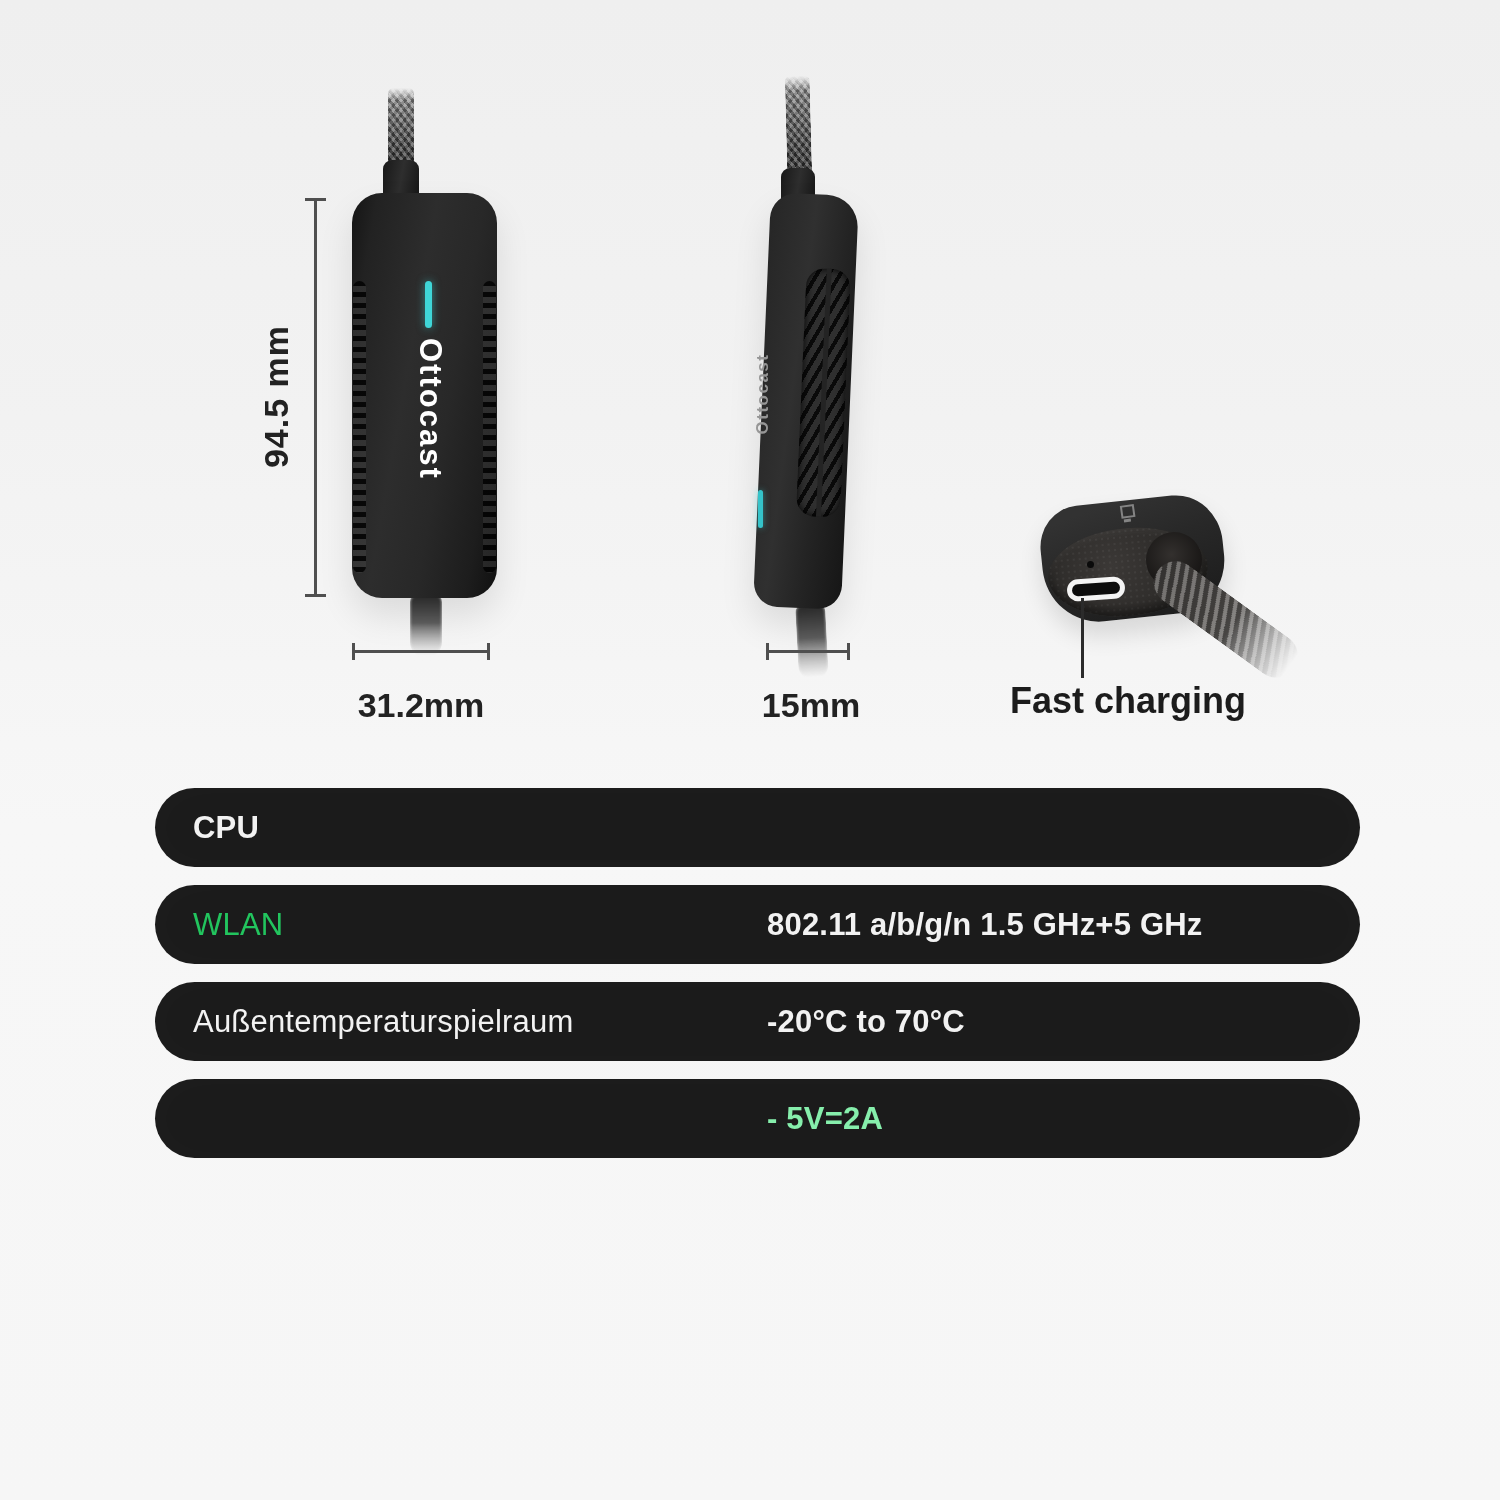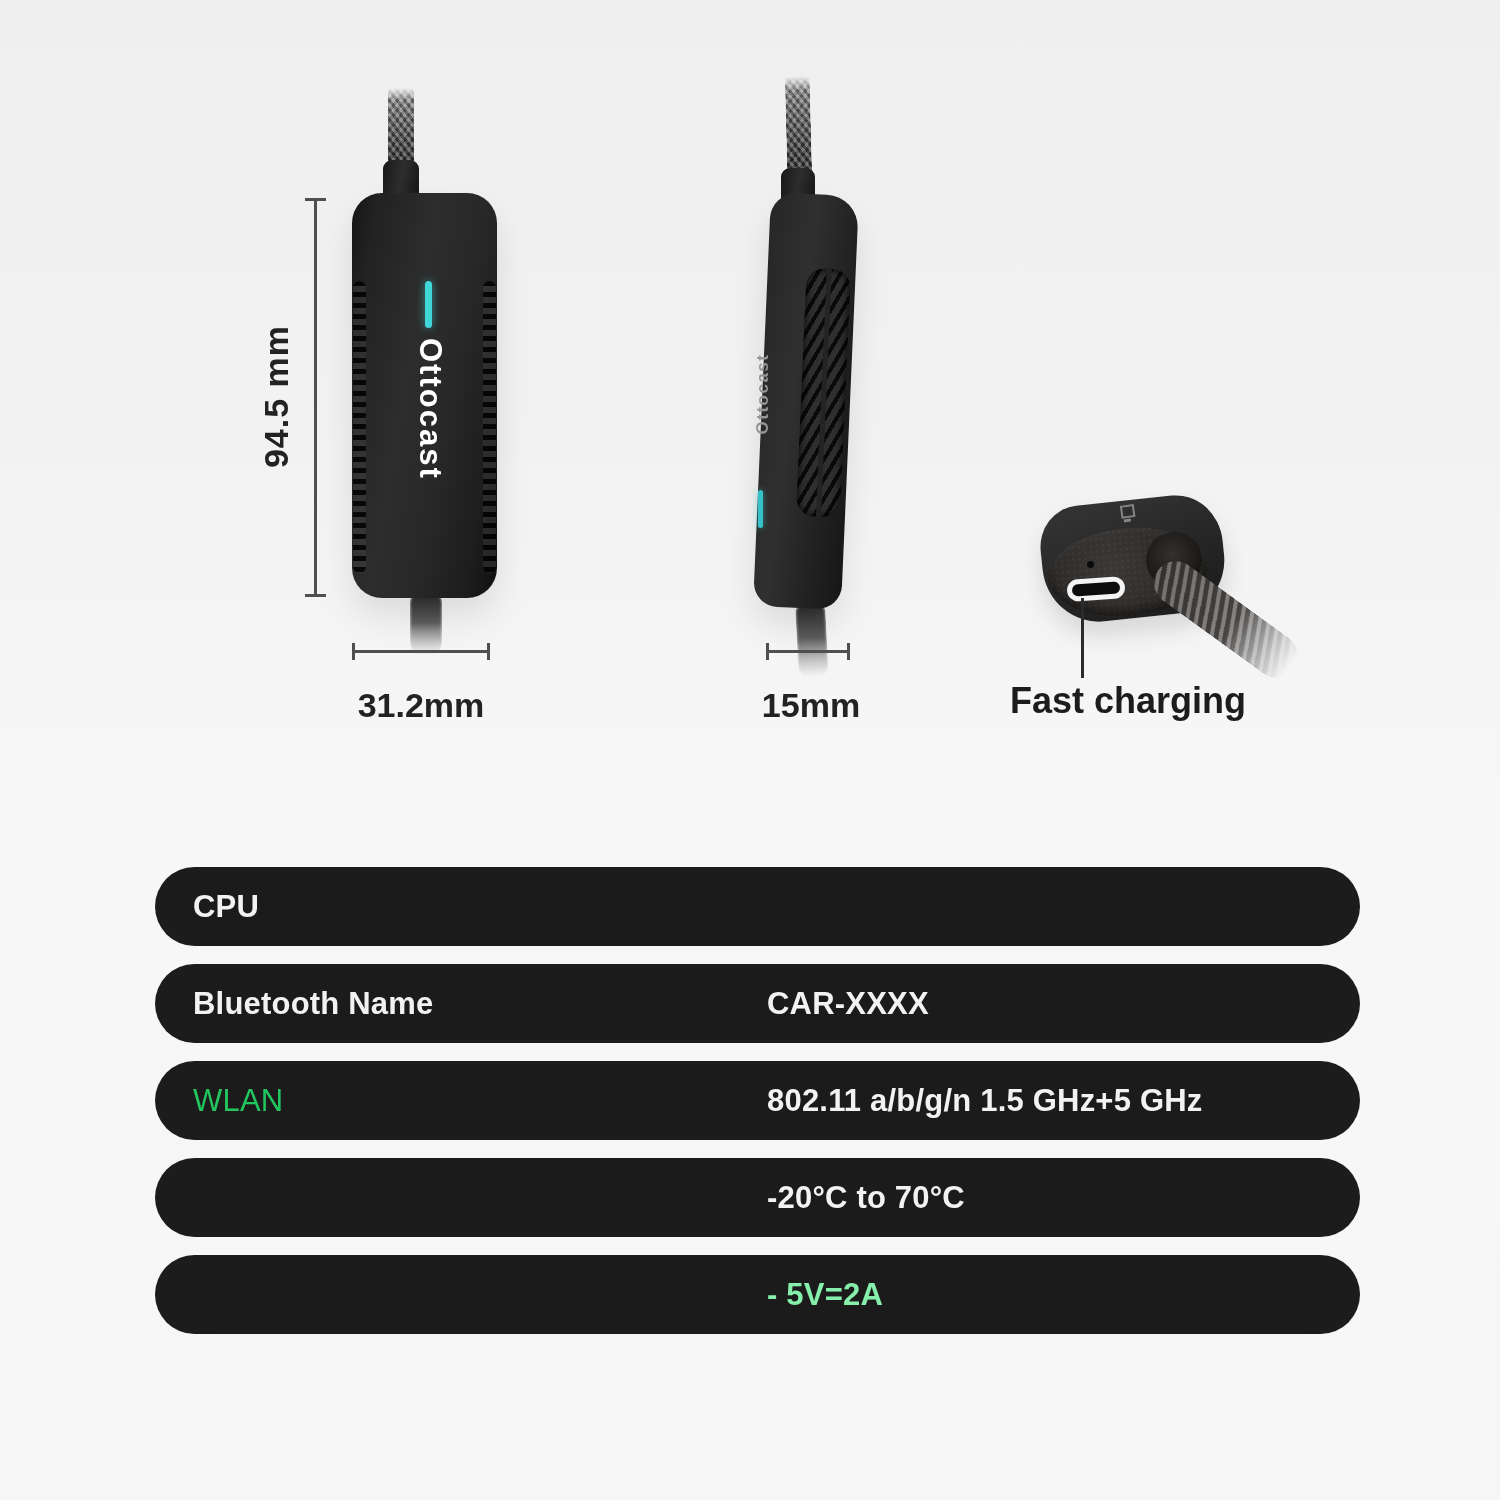--- a/index.html
+++ b/index.html
@@ -97,21 +97,21 @@
     background:#0c0c0c;transform:rotate(-4deg);}
   .pinhole{left:1087px;top:561px;width:7px;height:7px;border-radius:50%;background:#0a0a0a;}
   .reg-mark{left:1119px;top:505px;width:16px;height:18px;transform:rotate(-8deg);opacity:.8;}
   .reg-mark i{position:absolute;background:#9a9a9a;}
   .reg-mark .m1{left:2px;top:0;width:10px;height:9px;border:2px solid #9a9a9a;background:transparent;}
   .reg-mark .m2{left:4px;top:14px;width:7px;height:3px;}
   .pointer-line{left:1081px;top:598px;width:3px;height:80px;background:#2b2b2b;}
   .fast-label{left:1008px;top:680px;width:240px;text-align:center;font-size:36px;font-weight:bold;color:#1c1c1c;}
 
   
-  .spec-table{left:155px;top:867px;width:1205px;display:flex;flex-direction:column;gap:18px;}
+  .spec-table{left:155px;top:788px;width:1205px;display:flex;flex-direction:column;gap:18px;}
   .spec-row{position:relative;height:79px;border-radius:40px;background:var(--row-bg,#1b1b1b);
     box-shadow:inset 0 0 40px rgba(255,255,255,.02);}
   .spec-label{position:absolute;left:38px;top:50%;transform:translateY(-50%);
     font-size:31px;color:#f2f2f2;letter-spacing:.2px;white-space:pre;}
   .spec-label.bold{font-weight:bold;}
   .spec-value{position:absolute;left:612px;top:50%;transform:translateY(-50%);
     font-size:31px;font-weight:bold;color:#f2f2f2;letter-spacing:.2px;white-space:pre;}
 </style>
 </head>
 <body>
@@ -162,28 +162,25 @@
       </div>
     <div class="abs pointer-line"></div>
     <div class="abs fast-label">Fast charging</div>
   </div>
 
   <div class="abs spec-table">
       <div class="spec-row">
         <div class="spec-label bold" style="color: rgb(242, 242, 242);">CPU</div>
       </div>
       <div class="spec-row">
-        <div class="spec-label bold" style="color: rgb(242, 242, 242);">Bluetooth Name</div>
-        <div class="spec-value" style="color: rgb(242, 242, 242);">CAR-XXXX</div>
-      </div>
-      <div class="spec-row">
         <div class="spec-label" style="color: #22c55e;">WLAN</div>
         <div class="spec-value" style="color: rgb(242, 242, 242);">802.11 a/b/g/n 1.5 GHz+5 GHz</div>
       </div>
       <div class="spec-row">
+        <div class="spec-label" style="color: rgb(242, 242, 242);">Außentemperaturspielraum</div>
         <div class="spec-value" style="color: rgb(242, 242, 242);">-20°C to 70°C</div>
       </div>
       <div class="spec-row">
         <div class="spec-value" style="color: #86efac;">- 5V=2A</div>
       </div>
     </div>
 
 </div>
 
 </body></html>

